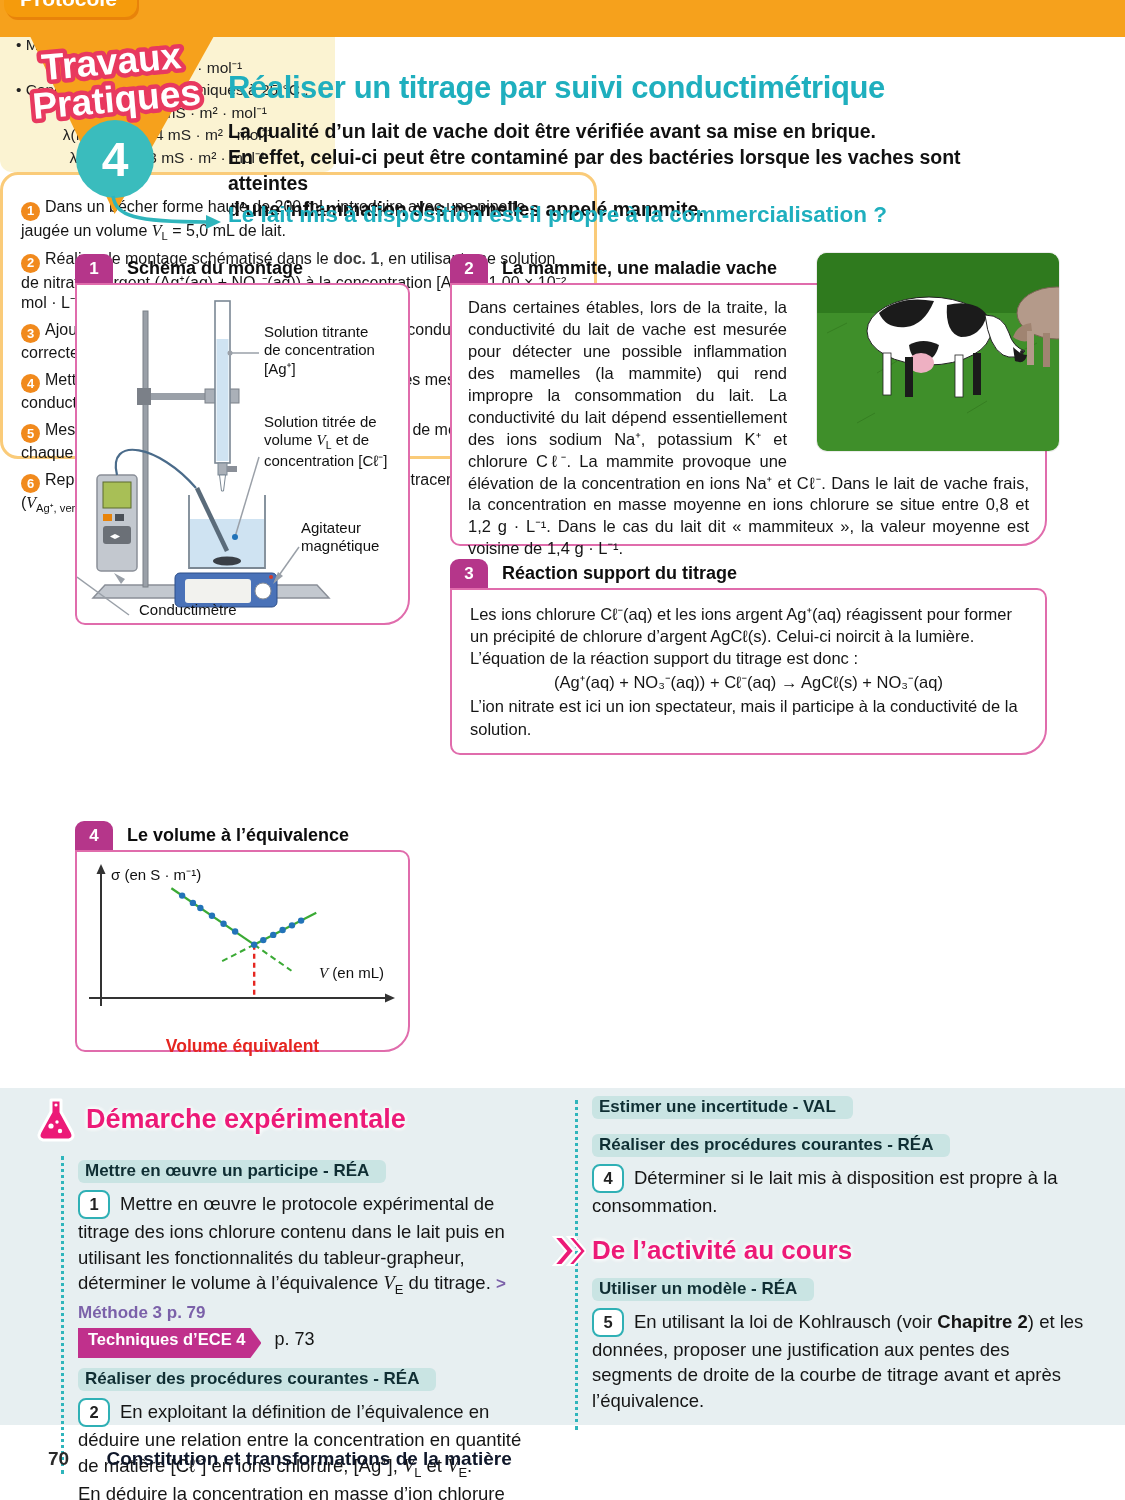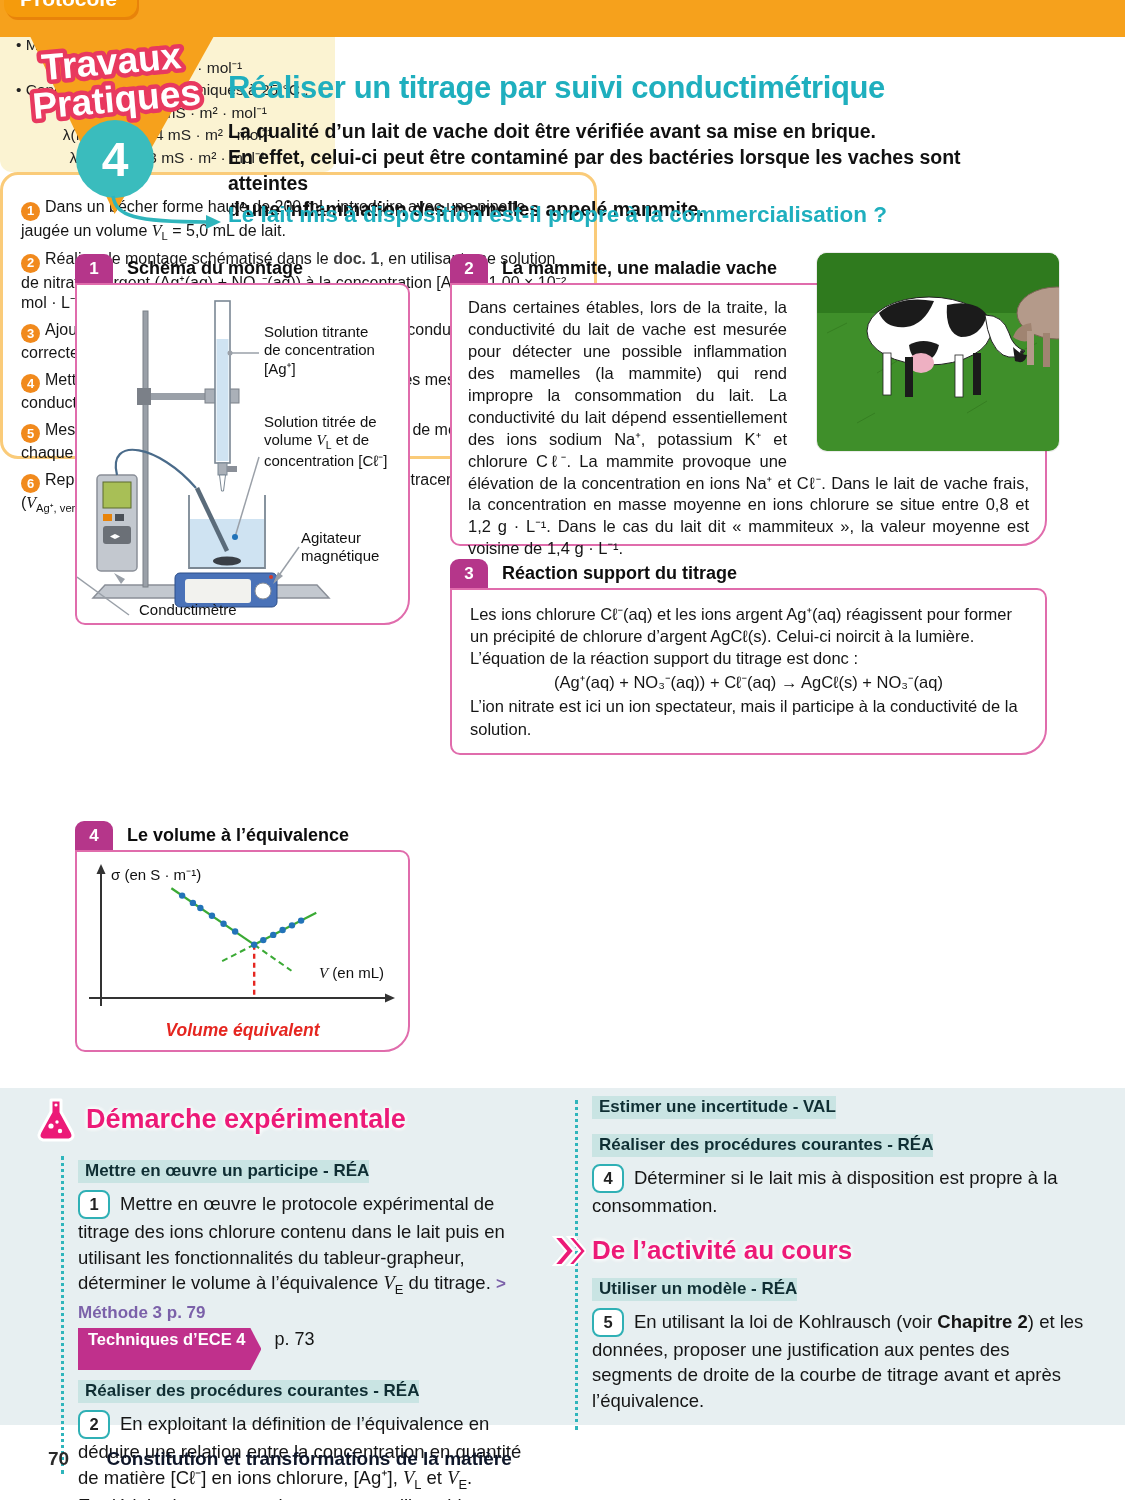--- a/index.html
+++ b/index.html
@@ -39,21 +39,21 @@
   
   .mlabel{position:absolute;font-size:15px;line-height:1.22;color:#111;}
   
   #donnees{left:75px;top:640px;width:335px;height:172px;background:#FBF3D2;border-radius:12px;
            box-sizing:border-box;padding:12px 16px;font-size:15.5px;line-height:1.45;color:#222;}
   #donnees .dn-title{font-weight:700;}
   #donnees .centerline{text-align:center;}
   
   .chart-wrap{position:relative;width:331px;height:160px;}
   .axis-label{position:absolute;font-size:15px;color:#111;}
-  .chart-caption{text-align:center;color:#E52620;font-weight:800;font-size:17.5px;margin-top:2px;font-style:italic;}
+  .chart-caption{text-align:center;color:#E52620;font-weight:800;font-size:17.5px;margin-top:18px;}
   
   #protocole{left:450px;top:775px;width:597px;height:287px;border:3px solid #FACB79;border-radius:18px;
              background:#fff;box-sizing:border-box;padding:22px 18px 8px 18px;}
   .proto-badge{position:absolute;top:-16px;left:4px;background:#F59B0C;color:#fff;font-weight:800;font-size:21px;
                padding:3px 20px 6px 16px;border-radius:12px;box-shadow:2px 3px 0 #E8830A;}
   .step{margin:0 0 6px 0;font-size:16px;line-height:1.27;}
   .step-num{display:inline-flex;width:19px;height:19px;border-radius:50%;background:#F18A1D;color:#fff;
             font-weight:700;font-size:13px;align-items:center;justify-content:center;margin-right:5px;vertical-align:-3px;}
   .doc-ref{color:#404040;font-weight:700;}
   
@@ -61,28 +61,28 @@
   .col{position:absolute;}
   .col-rule{position:absolute;left:-17px;border-left:3px dotted #2FB5BC;}
   #col-left{left:78px;top:1096px;width:465px;}
   #col-right{left:592px;top:1096px;width:495px;}
   .sec-title-row{position:relative;display:flex;align-items:center;margin-bottom:10px;}
   .sec-title{font-size:27px;font-weight:800;color:#EC1A77;
              text-shadow:0 0 5px #fff,0 0 5px #fff,0 0 5px #fff;}
   .flask-icon{margin-left:-42px;margin-right:10px;}
   .chev-icon{position:absolute;left:-40px;top:1px;}
   .tag{display:inline-block;background:#C9E4E3;color:#0f2e33;font-weight:700;font-size:17px;
-       padding:1px 0 2px 7px;margin:8px 0 7px 0;}
+       padding:1px 17px 2px 7px;margin:8px 0 7px 0;border-radius:6px;}
   .qnum{display:inline-block;min-width:28px;height:25px;border:2px solid #2FB0B5;border-radius:8px;background:#fff;
         text-align:center;font-weight:700;font-size:16.5px;color:#222;line-height:25px;margin-right:10px;}
   .qtext{font-size:18.5px;line-height:1.38;color:#151515;margin:0 0 4px 0;}
   .method-link{color:#7B61A9;font-weight:700;font-size:17px;}
   .ece-row{margin:4px 0 2px 0;font-size:18px;}
   .ece-badge{display:inline-block;background:#C0308C;color:#fff;font-weight:700;font-size:16.5px;
-             padding:2px 16px 21px 10px;clip-path:polygon(0 0,calc(100% - 11px) 0,100% 50%,calc(100% - 11px) 100%,0 100%);
+             padding:2px 16px 9px 10px;clip-path:polygon(0 0,calc(100% - 11px) 0,100% 50%,calc(100% - 11px) 100%,0 100%);
              margin-right:8px;}
   .act-title-row{position:relative;margin:16px 0 4px 0;}
   
   .footer{position:absolute;left:48px;top:1448px;font-size:19px;font-weight:800;color:#2b2b2b;}
   .footer .chapter{color:#0f172a;margin-left:32px;}
   sub{font-size:0.7em;}
   i{font-family:"Liberation Serif",serif;}
 </style>
 </head>
 <body>
@@ -150,21 +150,21 @@
         <circle cx="153" cy="68" r="2.5" fill="#9aa0a8"></circle>
         <line x1="158" y1="252" x2="182" y2="172" stroke="#9aa0a8" stroke-width="1.5"></line>
         <circle cx="158" cy="252" r="3" fill="#2273B8"></circle>
         <line x1="222" y1="262" x2="198" y2="296" stroke="#9aa0a8" stroke-width="1.5"></line>
         <polygon points="196,299 206,291 201,287" fill="#9aa0a8"></polygon>
         <line x1="52" y1="330" x2="40,292" y2="292" stroke="#9aa0a8" stroke-width="1.5"></line>
         <polygon points="37,288 44,299 48,294" fill="#9aa0a8"></polygon>
       </svg>
       <div class="mlabel" style="left:187px;top:128px;width:142px;">Solution titrée de volume <i>V</i><sub>L</sub> et de concentration [Cℓ⁻]</div>
       <div class="mlabel" style="left:187px;top:38px;width:136px;">Solution titrante de&nbsp;concentration [Ag⁺]</div>
-      <div class="mlabel" style="left:224px;top:244px;width:104px;">Agitateur magnétique</div>
+      <div class="mlabel" style="left:224px;top:234px;width:104px;">Agitateur magnétique</div>
       <div class="mlabel" style="left:62px;top:316px;">Conductimètre</div>
     </div>
   </div>
 
   <div class="doc" id="doc2">
     <div class="doc-head">
       <div class="doc-badge">2</div>
       <div class="doc-title">La mammite, une maladie vache</div>
     </div>
     <div class="doc-body">

